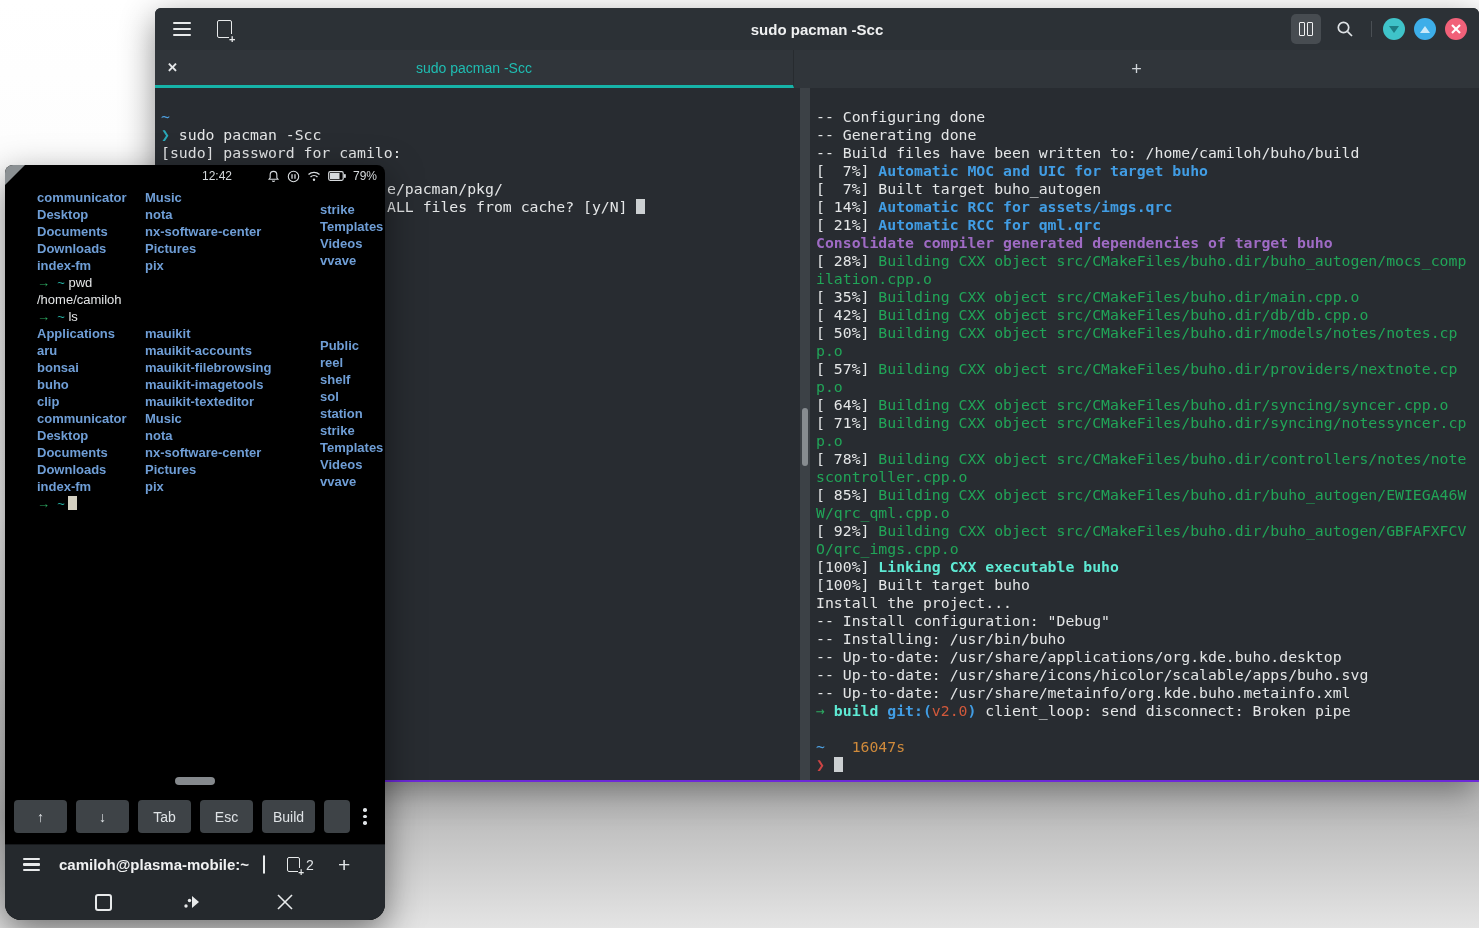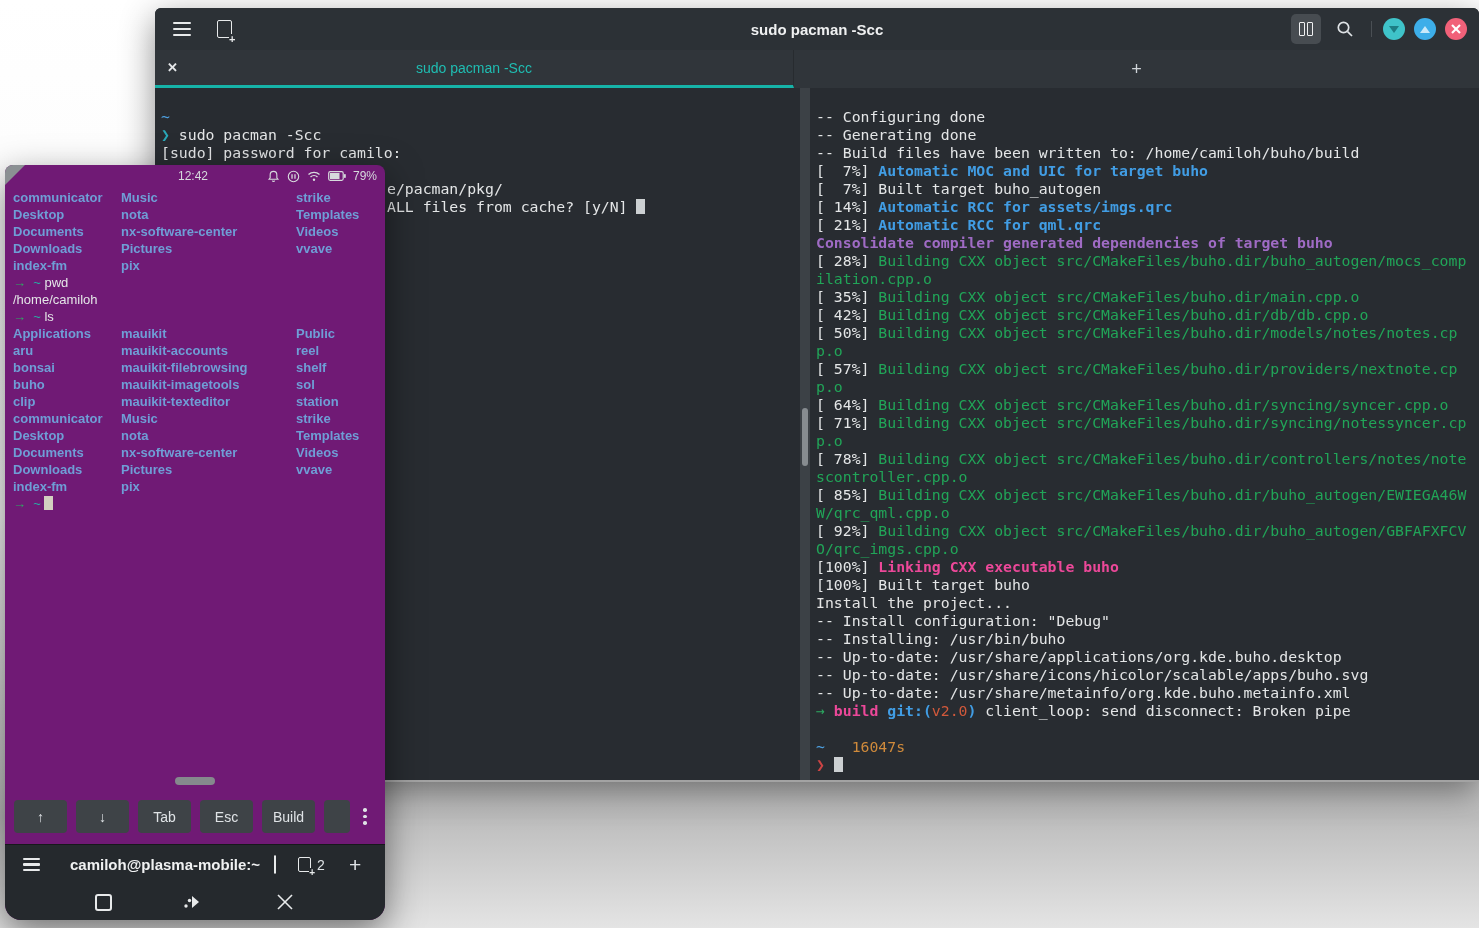--- a/index.html
+++ b/index.html
@@ -8,21 +8,21 @@
     font-family:"Liberation Sans", sans-serif;
     background:linear-gradient(180deg,#ffffff 0%,#f8f8f8 55%,#bdbdbd 88%,#e4e4e4 100%);
     position:relative;
   }
 
   
   .main-window {
     position:absolute; left:155px; top:8px; width:1324px; height:774px;
     background:#282c31; border-radius:6px 6px 0 0;
     box-shadow:0 10px 34px rgba(0,0,0,.45);
-    border-bottom:2px solid #a3a3a3;
+    border-bottom:2px solid #6d28d9;
     display:flex; flex-direction:column;
   }
   .titlebar {
     height:42px; background:#2c3136; border-radius:6px 6px 0 0;
     display:flex; align-items:center; position:relative; flex:none;
   }
   .tb-btn { width:30px; height:30px; display:flex; align-items:center; justify-content:center; border-radius:5px; cursor:default; }
   .menu-btn { margin-left:12px; }
   .hamburger, .hamburger::before, .hamburger::after {
     content:""; display:block; width:18px; height:2.4px; background:#e8eaeb; border-radius:1px;
@@ -70,72 +70,72 @@
     white-space:pre-wrap; word-break:break-all;
   }
   .tl { min-height:18px; }
 
   
   .c-w     { color:#e4e6e7; }
   .c-blue  { color:#4d9fdf; }
   .c-blueb { color:#419de4; font-weight:bold; }
   .c-green { color:#21a558; }
   .c-purp  { color:#9f6bc4; font-weight:bold; }
-  .c-tealb { color:#ec4899; font-weight:bold; }
+  .c-tealb { color:#5eead4; font-weight:bold; }
   .c-teal  { color:#e5e5e5; }
   .c-orange{ color:#cf8a3b; }
   .c-red   { color:#cc4444; }
   .c-cyan  { color:#2aa8b8; }
   .c-ga    { color:#2dab62; }
   .c-cy    { color:#25b2a5; }
   .c-vred  { color:#d2593b; }
   .cursor  { display:inline-block; width:9px; height:15px; background:#ccd0d2; vertical-align:-2px; }
   .mcursor { display:inline-block; width:9px; height:14px; background:#d3cfc0; vertical-align:-2px; }
 
   
   .mobile-window {
     position:absolute; left:5px; top:165px; width:380px; height:755px;
-    background:#701a75; border-radius:8px 8px 16px 16px;
+    background:#000000; border-radius:8px 8px 16px 16px;
     box-shadow:0 12px 36px rgba(0,0,0,.5);
-    display:flex; flex-direction:column; overflow:hidden; z-index:5;
+    display:flex; flex-direction:column; overflow:hidden; z-index:5;padding-left:24px;
   }
   .corner-tri { position:absolute; left:0; top:0; width:20px; height:20px;
     background:#8b9093; clip-path:polygon(0 0,100% 0,0 100%); z-index:6; }
   .statusbar { height:22px; flex:none; display:flex; align-items:center; position:relative;
     color:#d6dadd; font-size:12px; }
   .sb-time { position:absolute; left:173px; }
   .sb-icons { position:absolute; right:8px; display:flex; align-items:center; gap:7px; }
   .sb-icons svg { display:block; }
   .sb-pct { font-size:12px; color:#d6dadd; }
 
   .mterm {
     flex:1; font-family:Liberation Sans, sans-serif; font-size:13px; line-height:17px;
     color:#e4e6e7; padding:2px 0 0 8px; overflow:hidden; white-space:pre;
   }
   .ml { height:17px; }
   .mrow { height:17px; display:flex; }
-  .mcol1 { width:108px; } .mcol2 { width:175px; } .mcol3 { flex:1; }
+  .mcol1 { width:108px; } .mcol2 { width:175px; } .mcol3 { flex:1;margin-top:12px; }
   .c-dir { color:#6f9ed6; font-weight:bold; }
 
   .drag-pill { position:absolute; left:170px; top:612px; width:40px; height:8px; border-radius:4px; background:#85898d; }
 
   .keys-row { position:absolute; left:0; right:0; top:634px; height:35px; display:flex; align-items:center; padding-left:9px; gap:9px; }
   .key { width:53px; height:33px; background:#3e4347; border:none; border-radius:4px;
     color:#dfe3e6; font-size:14px; font-family:"Liberation Sans",sans-serif; flex:none; }
   .key-partial { width:26px; height:33px; background:#3e4347; border-radius:4px; flex:none; }
   .overflow-dots { width:4px; margin-left:4px; display:flex; flex-direction:column; gap:3px; align-items:center; }
   .overflow-dots span { width:3.5px; height:3.5px; border-radius:50%; background:#dfe3e6; display:block; }
 
   .mtoolbar { position:absolute; left:0; right:0; top:679px; height:40px; display:flex; align-items:center;
     border-top:1px solid #17191c; background:#25292d; }
   .m-menu { margin-left:18px; }
   .mham, .mham::before, .mham::after { content:""; display:block; width:17px; height:2.2px; background:#e8eaeb; border-radius:1px; }
   .mham { position:relative; }
   .mham::before { position:absolute; top:-5.5px; } .mham::after { position:absolute; top:5.5px; }
-  .m-title { margin-left:30px; color:#f0f1f2; font-size:15px; font-weight:bold; }
+  .m-title { margin-left:19px; color:#f0f1f2; font-size:15px; font-weight:bold; }
   .m-kbd { margin-left:14px; }
   .kbd-ico { width:18px; height:14px; border:1.8px solid #e8eaeb; border-radius:2px; position:relative; }
   .kbd-ico::before { content:""; position:absolute; left:2px; right:2px; top:3px; height:1.8px; background:#e8eaeb; }
   .kbd-ico::after  { content:""; position:absolute; left:2px; right:2px; bottom:2px; height:1.8px; background:#e8eaeb; }
   .m-tabs { margin-left:22px; display:flex; align-items:center; gap:6px; color:#dfe3e6; font-size:14px; }
   .mpage { width:13px; height:15px; border:1.7px solid #e8eaeb; border-radius:2px; position:relative; }
   .mpage::after { content:"+"; position:absolute; right:-5px; bottom:-6px; color:#e8eaeb; font-size:10px; font-weight:bold; background:#25292d; line-height:9px; }
   .m-plus { margin-left:24px; color:#dfe3e6; font-size:21px; font-weight:300; }
 
   .mnavbar { position:absolute; left:0; right:0; top:719px; height:36px; display:flex; align-items:center; justify-content:space-around; background:#25292d; padding:0 55px; }

